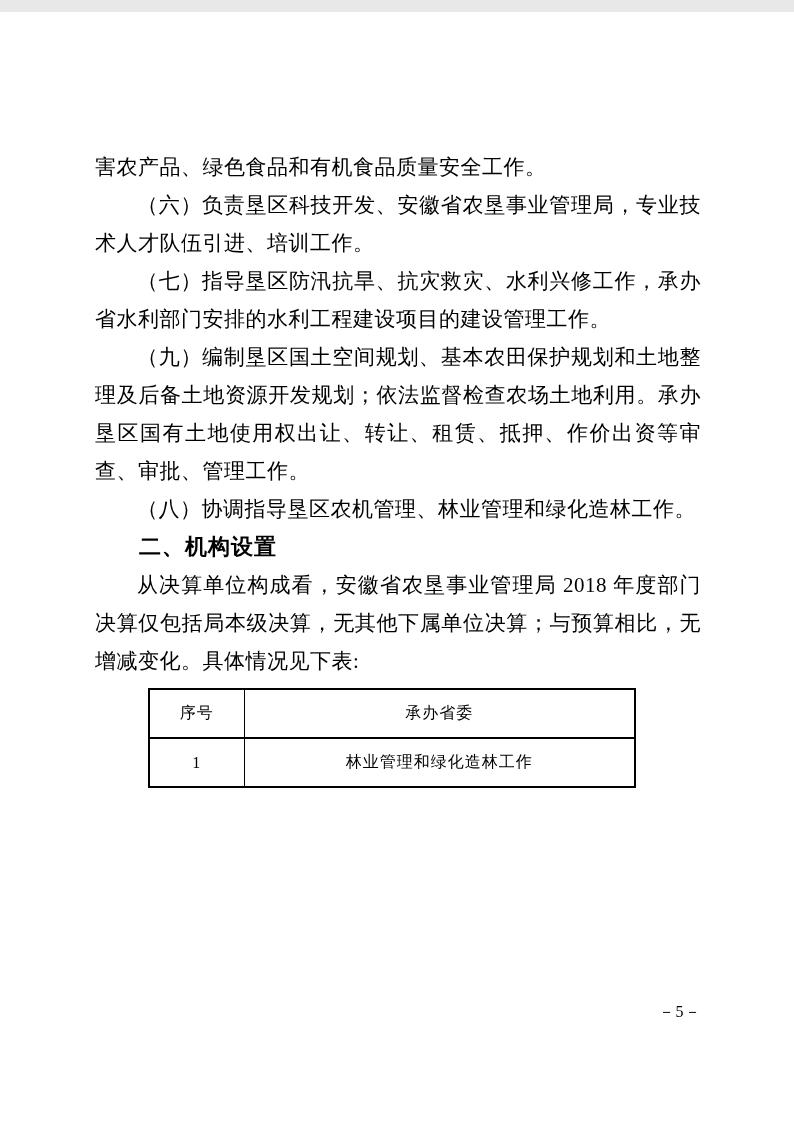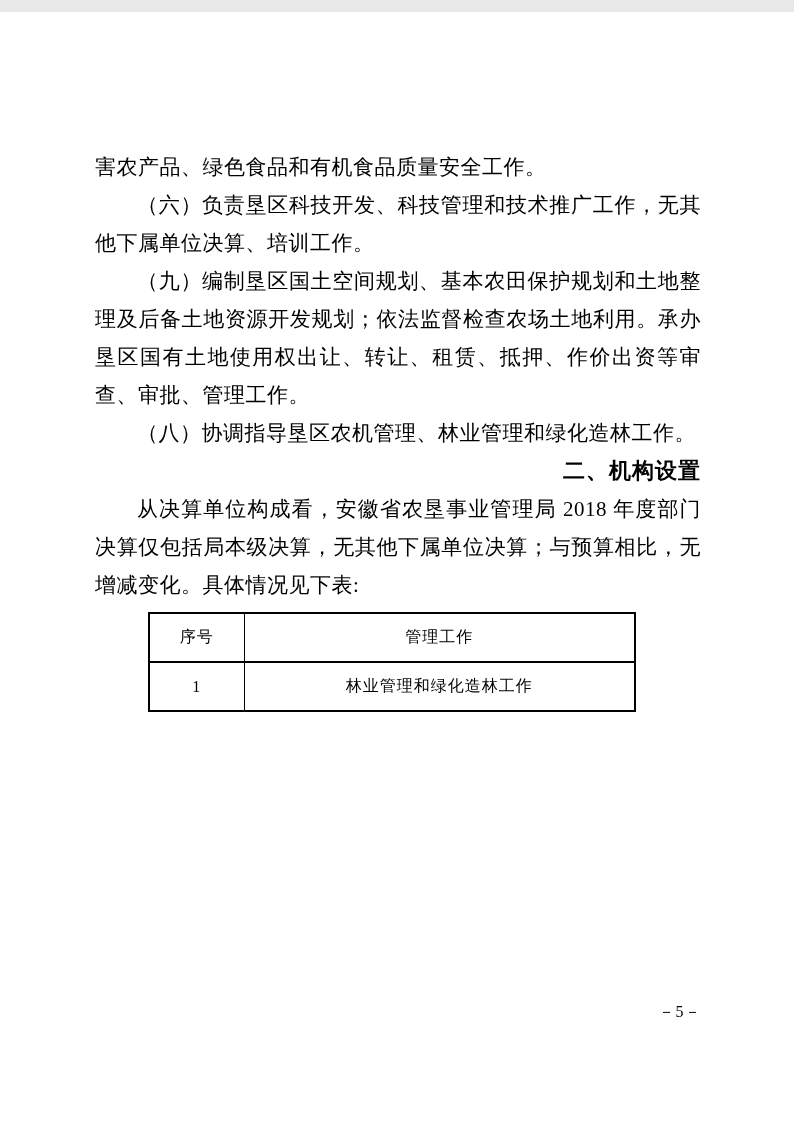--- a/index.html
+++ b/index.html
@@ -28,21 +28,20 @@
     letter-spacing: 0.5px;
   }
   .content p.indent { text-indent: 2em; }
   .section-heading {
     font-family: "Liberation Sans", "DejaVu Sans", sans-serif;
     font-weight: 700;
     font-size: 22px;
     line-height: 38px;
     text-indent: 2em;
     letter-spacing: 1px;
-    text-align: right;
   }
   table.org-table {
     margin: 8px 0 0 53px;
     width: 488px;
     border-collapse: collapse;
     border: 2px solid #000000;
     font-size: 16px;
   }
   table.org-table th,
   table.org-table td {
@@ -67,38 +66,39 @@
   }
 </style>
 </head>
 <body>
 
 <div class="page">
   <div class="content">
 
     <p>害农产品、绿色食品和有机食品质量安全工作。</p>
 
-    <p class="indent">（六）负责垦区科技开发、科技管理和技术推广工作，无其他下属单位决算、培训工作。</p>
+    <p class="indent">（六）负责垦区科技开发、安徽省农垦事业管理局，专业技术人才队伍引进、培训工作。</p>
 
+    <p class="indent">（七）指导垦区防汛抗旱、抗灾救灾、水利兴修工作，承办省水利部门安排的水利工程建设项目的建设管理工作。</p>
 
     <p class="indent">（九）编制垦区国土空间规划、基本农田保护规划和土地整理及后备土地资源开发规划；依法监督检查农场土地利用。承办垦区国有土地使用权出让、转让、租赁、抵押、作价出资等审查、审批、管理工作。</p>
 
     <p class="indent">（八）协调指导垦区农机管理、林业管理和绿化造林工作。</p>
 
 
 
     <h2 class="section-heading">二、机构设置</h2>
 
     <p class="indent">从决算单位构成看，安徽省农垦事业管理局 2018 年度部门决算仅包括局本级决算，无其他下属单位决算；与预算相比，无增减变化。具体情况见下表:</p>
 
     <table class="org-table">
       <tbody>
           <tr class="header-row">
         <th class="col-no">序号</th>
-        <th>管理工作</th>
+        <th>承办省委</th>
       </tr>
       <tr>
         <td>1</td>
         <td>林业管理和绿化造林工作</td>
       </tr>
     </tbody>
       </table>
 
   </div>
 

